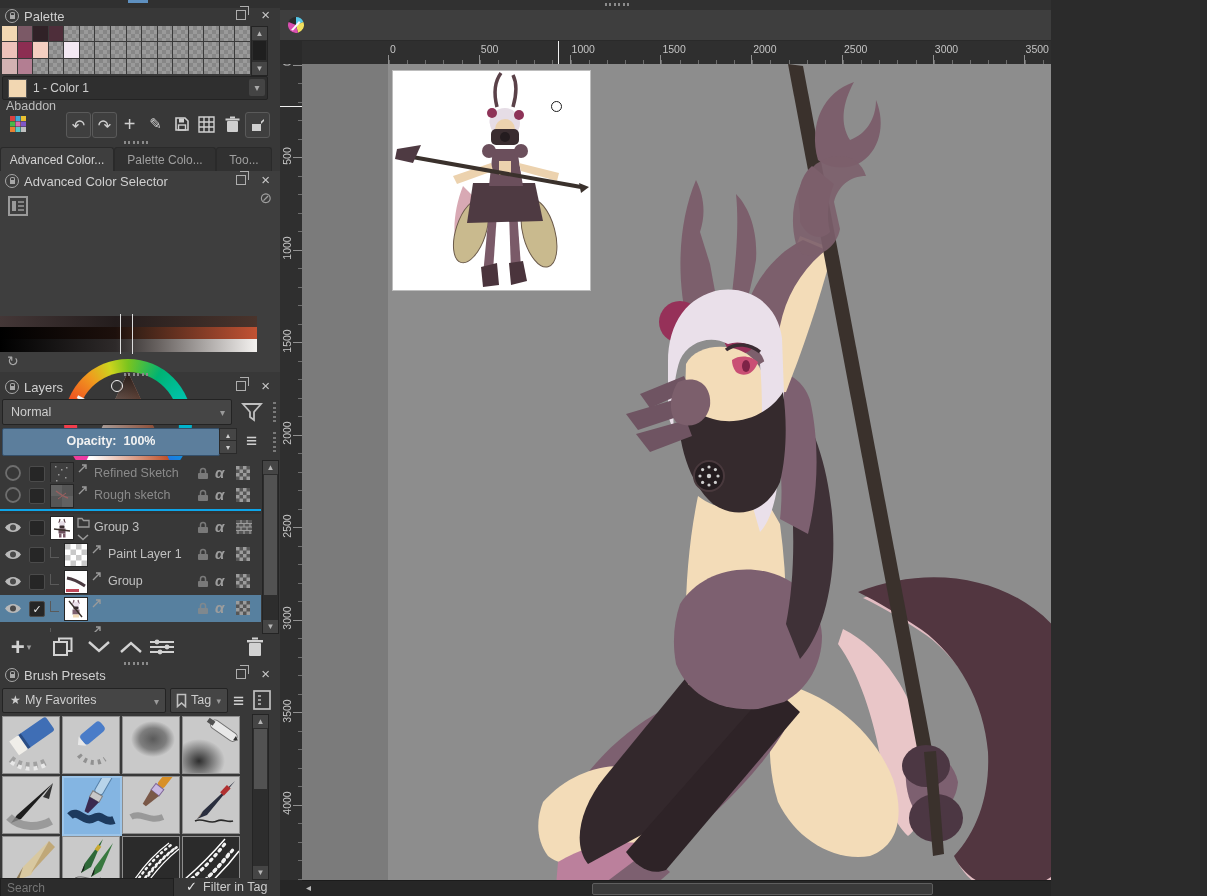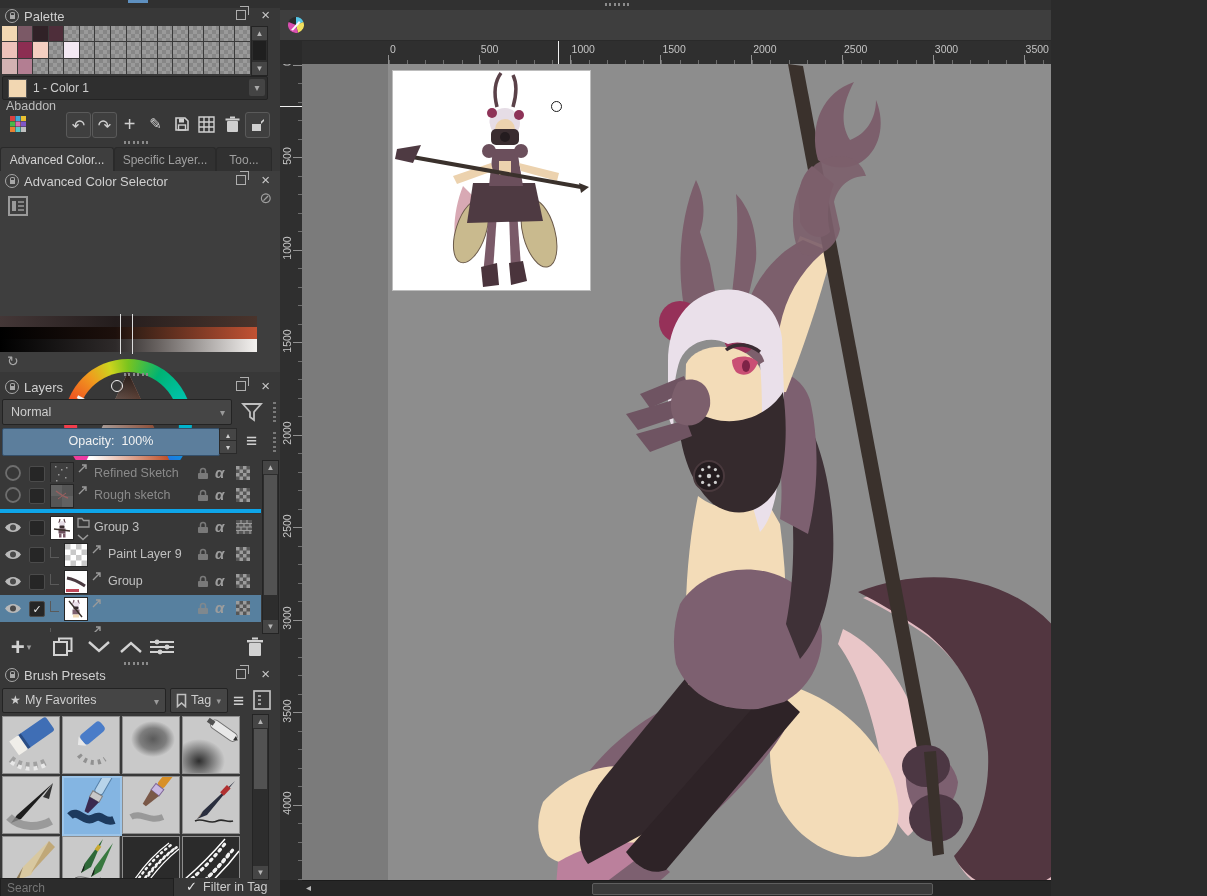--- a/index.html
+++ b/index.html
@@ -28,21 +28,21 @@
   #palgrid{position:absolute;left:2px;top:26px;width:248px;height:48px;display:grid;grid-template-columns:repeat(16,1fr);grid-template-rows:repeat(3,1fr);gap:1px;background:#3a3a3a;}
   #palgrid .cell{width:100%;height:100%;}
   #palgrid .empty{background-image:linear-gradient(45deg,#878787 25%,transparent 25%,transparent 75%,#878787 75%),linear-gradient(45deg,#878787 25%,transparent 25%,transparent 75%,#878787 75%);background-color:#9a9a9a;background-size:8px 8px;background-position:0 0,4px 4px;}
   
   .tab{position:absolute;top:147px;height:24px;line-height:24px;text-align:center;font-size:12px;border:1px solid #2a2a2a;border-bottom:none;border-radius:3px 3px 0 0;background:#313131;color:#9f9f9f;overflow:hidden;white-space:nowrap;}
   .tab.active{background:#3e3e3e;color:#d2d2d2;}
   
   #wheel{position:absolute;left:64px;top:188px;width:128px;height:128px;border-radius:50%;background:conic-gradient(from 0deg,#7ac41e,#00b373 9%,#00c5b5 20%,#00a3e0 31%,#3b52e0 41%,#8b2fd6 49%,#d633c8 57%,#f03ca0 65%,#f23a52 73%,#f05022 81%,#f09a1e 89%,#cdd41e 95%,#7ac41e 100%);}
   #wheel::after{content:"";position:absolute;inset:13px;border-radius:50%;background:#383838;}
   
-  .lrow{position:absolute;left:0;width:261px;height:27px;background:#383838;border-bottom:4px solid #0ea5e9;}
+  .lrow{position:absolute;left:0;width:261px;height:27px;background:#383838;border-bottom:2px solid #0ea5e9;}
   .lrow.sel{background:#57809f;}
   .leye{position:absolute;left:3px;top:3px;width:20px;height:20px;}
   .lchk{position:absolute;left:29px;top:6px;width:14px;height:14px;background:#262626;border:1px solid #4b4b4b;border-radius:2px;color:#eee;font-size:11px;text-align:center;line-height:14px;}
   .lguide{position:absolute;width:8px;height:10px;border-left:1.5px solid #5a5a5a;border-bottom:1.5px solid #5a5a5a;top:6px;}
   .lthumb{position:absolute;top:2px;width:22px;height:22px;border:1px solid #262626;}
   .lname{position:absolute;top:6px;font-size:12.5px;white-space:nowrap;}
   .lic{position:absolute;top:6px;color:#9d9d9d;}
   .licon{position:absolute;}
   
   .bcell{position:absolute;width:56px;height:56px;background:#c9c9c9;border:1px solid #8e8e8e;overflow:hidden;}
@@ -193,21 +193,21 @@
         <div class="btn abs" style="left: 245px; top: 1px; width: 23px; height: 24px; background: rgb(63, 63, 63); border: 1px solid rgb(90, 90, 90); border-radius: 3px;">
           <svg width="16" height="16">
             <path d="M2,7 H11 V14 H2 Z" fill="#cfcfcf"></path>
             <path d="M11,7 L14,4 V2 L11,4.5 Z" fill="#cfcfcf"></path>
           </svg>
         </div>
       </div>
     <div class="hdots" style="left:124px;top:141px;"></div>
 
     <div class="tab active" style="left:0;width:112px;">Advanced Color...</div>
-    <div class="tab" style="left:114px;width:100px;">Specific Layer...</div>
+    <div class="tab" style="left:114px;width:100px;">Palette Colo...</div>
     <div class="tab" style="left:216px;width:54px;">Too...</div>
 
     <div class="abs" style="left:0;top:171px;width:280px;height:201px;background:#3e3e3e;">
       <div class="phead" style="top:2px;">
         <span class="hlock"></span>
         <span class="ptitle">Advanced Color Selector</span>
         <span class="hfloat"></span>
         <span class="hclose">×</span>
       </div>
       <svg class="abs" style="left:8px;top:25px;" width="20" height="20">
@@ -251,21 +251,21 @@
     </div>
     <div class="dd abs" style="left:2px;top:399px;width:228px;height:24px;background:#454545;">
       <span class="abs" style="left:8px;top:5px;font-size:12.5px;">Normal</span>
       <span class="ddarrow">▾</span>
     </div>
     <svg class="abs" style="left:240px;top:400px;" width="24" height="24">
       <path d="M3,4 H21 L14,12 V20 L10,17 V12 Z" fill="none" stroke="#c0c0c0" stroke-width="1.8"></path>
     </svg>
     <div class="vdots" style="left:273px;top:402px;height:20px;"></div>
 
-    <div class="abs" style="left:2px;top:428px;width:216px;height:26px;background:#5c7e9c;border:1px solid #35506b;border-radius:2px;">
+    <div class="abs" style="left:2px;top:428px;width:216px;height:26px;background:#5c7e9c;border:1px solid #35506b;border-radius:2px;font-weight:bold;">
       <span class="abs" style="left:0;right:0;top:5px;text-align:center;color:#f2f2f2;font-size:12.5px;">
         <span>Opacity:</span>&nbsp;
         <span>100%</span>
       </span>
     </div>
     <div class="abs" style="left:219px;top:428px;width:16px;height:26px;">
       <div class="btn abs" style="left:0;top:0;width:16px;height:12px;background:#454545;border:1px solid #2a2a2a;font-size:8px;">▴</div>
       <div class="btn abs" style="left:0;bottom:0;width:16px;height:12px;background:#454545;border:1px solid #2a2a2a;font-size:8px;">▾</div>
     </div>
     <span class="abs" style="left:246px;top:430px;font-size:19px;color:#cfcfcf;">≡</span>
@@ -398,21 +398,21 @@
                 <rect x="16.5" y="5.5" width="5.5" height="5.5"></rect>
                 <rect x="0" y="11" width="5.5" height="5.5"></rect>
                 <rect x="11" y="11" width="5.5" height="5.5"></rect>
                 <rect x="5.5" y="16.5" width="5.5" height="5.5"></rect>
                 <rect x="16.5" y="16.5" width="5.5" height="5.5"></rect>
               </g>
             </svg></span>
           <span class="licon" style="left:90px;top:3px;"><svg width="12" height="12">
               <path d="M10,6 V2 H6 M10,2 L3,9" stroke="#9a9a9a" stroke-width="1.4" fill="none"></path>
             </svg></span>
-          <span class="lname" style="left:108px;color:#c0c0c0;">Paint Layer 9</span>
+          <span class="lname" style="left:108px;color:#c0c0c0;">Paint Layer 1</span>
           <span class="licon" style="left:197px;top:7px;opacity:0.8;"><svg width="12" height="13">
               <rect x="1" y="6" width="10" height="6" rx="1" fill="#8a8a8a"></rect>
               <path d="M3.5,6 V4 a2.5,2.5 0 0 1 5,0 V6" stroke="#8a8a8a" stroke-width="1.5" fill="none"></path>
             </svg></span>
           <span class="lic" style="left:215px;top:4px;font-style:italic;font-size:15px;font-weight:bold;">α</span>
           <span class="licon" style="left:236px;top:6px;"><svg width="14" height="14">
               <rect width="14" height="14" fill="#565656"></rect>
               <g fill="#9c9c9c">
                 <rect x="0" y="0" width="3.5" height="3.5"></rect>
                 <rect x="7" y="0" width="3.5" height="3.5"></rect>

